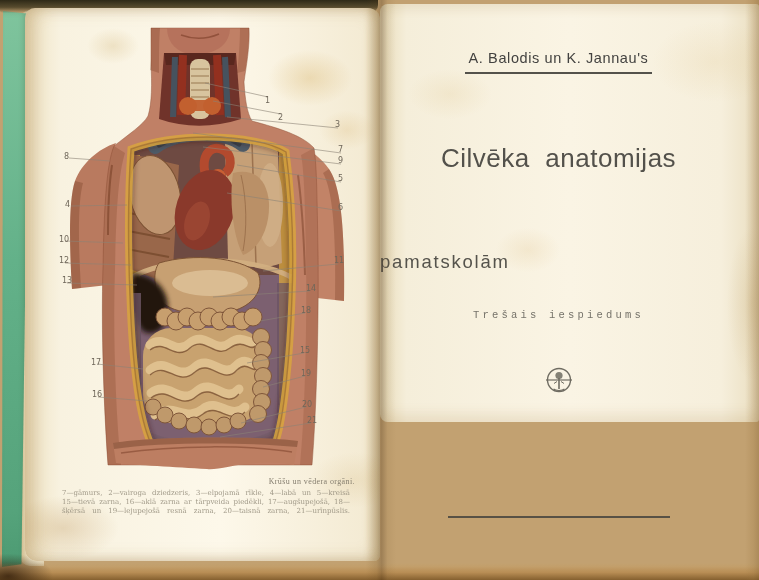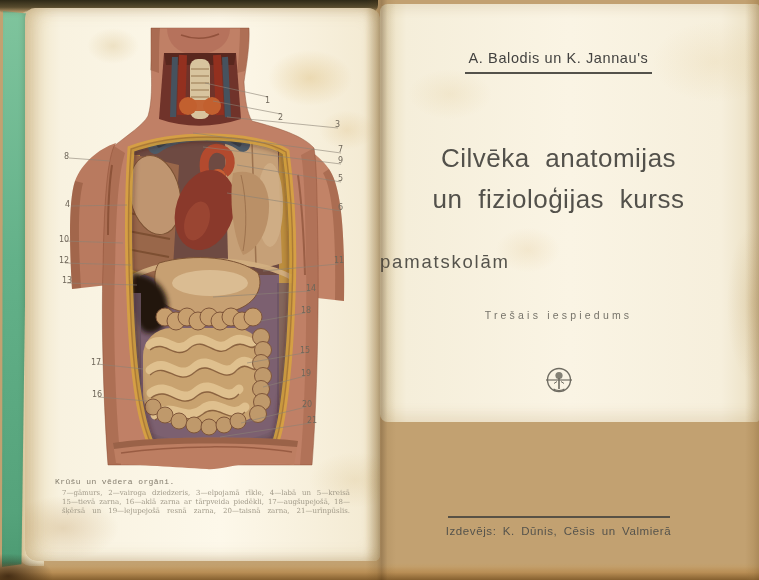--- a/index.html
+++ b/index.html
@@ -75,22 +75,22 @@
     z-index:2;
   }
 
   
   .plate-svg{position:absolute;left:30px;top:17px;}
   .lbl{
     position:absolute;font-size:8px;line-height:8px;color:#6f675a;
     font-family:"DejaVu Sans", sans-serif;letter-spacing:0;
   }
   .plate-caption{
-    position:absolute;left:30px;top:469px;width:300px;text-align:left;
-    font-family:Liberation Mono, monospace;font-size:8px;color:#847d6e;letter-spacing:.4px;
+    position:absolute;left:30px;top:469px;width:300px;text-align:right;
+    font-family:Liberation Serif, serif;font-size:8px;color:#847d6e;letter-spacing:.4px;
   }
   .legend{
     position:absolute;left:37px;top:481px;width:288px;
     font-family:"DejaVu Serif", serif;font-size:7px;line-height:8.8px;color:#97907f;
     opacity:.9;
   }
   .legend div{white-space:nowrap;overflow:hidden;text-align:justify;text-align-last:justify;}
 
   
   .rp-content{position:absolute;left:0;top:0;right:22px;bottom:0;text-align:center;color:#4b4a44;}
@@ -102,21 +102,21 @@
   .book-title{
     position:absolute;top:134px;left:0;right:0;text-align:center;
     font-size:26px;line-height:41px;color:#53514b;letter-spacing:.5px;word-spacing:8px;
   }
   .subtitle{
     position:absolute;top:247px;left:0;right:0;text-align:left;
     font-size:18.5px;letter-spacing:1.8px;color:#55534c;
   }
   .edition{
     position:absolute;top:305px;left:0;right:0;text-align:center;
-    font-size:10.5px;letter-spacing:3.2px;color:#76736a;
+    font-size:10.5px;letter-spacing:3.2px;color:#76736a;font-family:Liberation Mono, monospace;
   }
   .ornament{position:absolute;top:362px;left:0;right:0;text-align:center;}
   .pub-rule{
     position:absolute;top:512px;left:50%;width:222px;margin-left:-111px;
     border-top:2px solid #44433d;opacity:.85;
   }
   .publisher{
     position:absolute;top:521px;left:0;right:0;text-align:center;
     font-size:11.5px;letter-spacing:.6px;word-spacing:2.5px;color:#55534c;
   }
@@ -322,41 +322,39 @@
 
   <div class="page-right">
     <div class="rp-content">
 
       <div class="author">
         <span>A. Balodis un K. Jannau's</span>
       </div>
 
       <div class="book-title">
         <div>Cilvēka anatomijas</div>
-        <div>un fizioloģijas kurss</div>
       </div>
 
       <div class="subtitle">pamatskolām</div>
 
       <div class="edition">Trešais iespiedums</div>
 
       <div class="ornament">
         <svg width="30" height="32" viewBox="0 0 30 32">
           <circle cx="15" cy="14" r="11.5" fill="none" stroke="#6f6c62" stroke-width="1.4"></circle>
           <line x1="2" y1="14" x2="28" y2="14" stroke="#6f6c62" stroke-width="1.2"></line>
           <circle cx="15" cy="9.5" r="3.6" fill="#6f6c62" opacity=".85"></circle>
           <line x1="15" y1="12" x2="15" y2="23" stroke="#6f6c62" stroke-width="1.6"></line>
           <path d="M9.5,23 C12,25 18,25 20.5,23" fill="none" stroke="#6f6c62" stroke-width="1.2"></path>
           <line x1="10" y1="17.5" x2="13" y2="15.5" stroke="#6f6c62" stroke-width="1"></line>
           <line x1="20" y1="17.5" x2="17" y2="15.5" stroke="#6f6c62" stroke-width="1"></line>
         </svg>
       </div>
 
       <div class="pub-rule"></div>
-      <div class="publisher">Izdevējs: K. Dūnis, Cēsis un Valmierā</div>
     </div>
   </div>
 
   <div class="edge-stack"></div>
   <div class="cover-green"></div>
   <div class="top-edge"></div>
   <div class="gutter"></div>
   <div class="right-edge"></div>
   <div class="bottom-edge"></div>
   <div class="corner-dark"></div>

